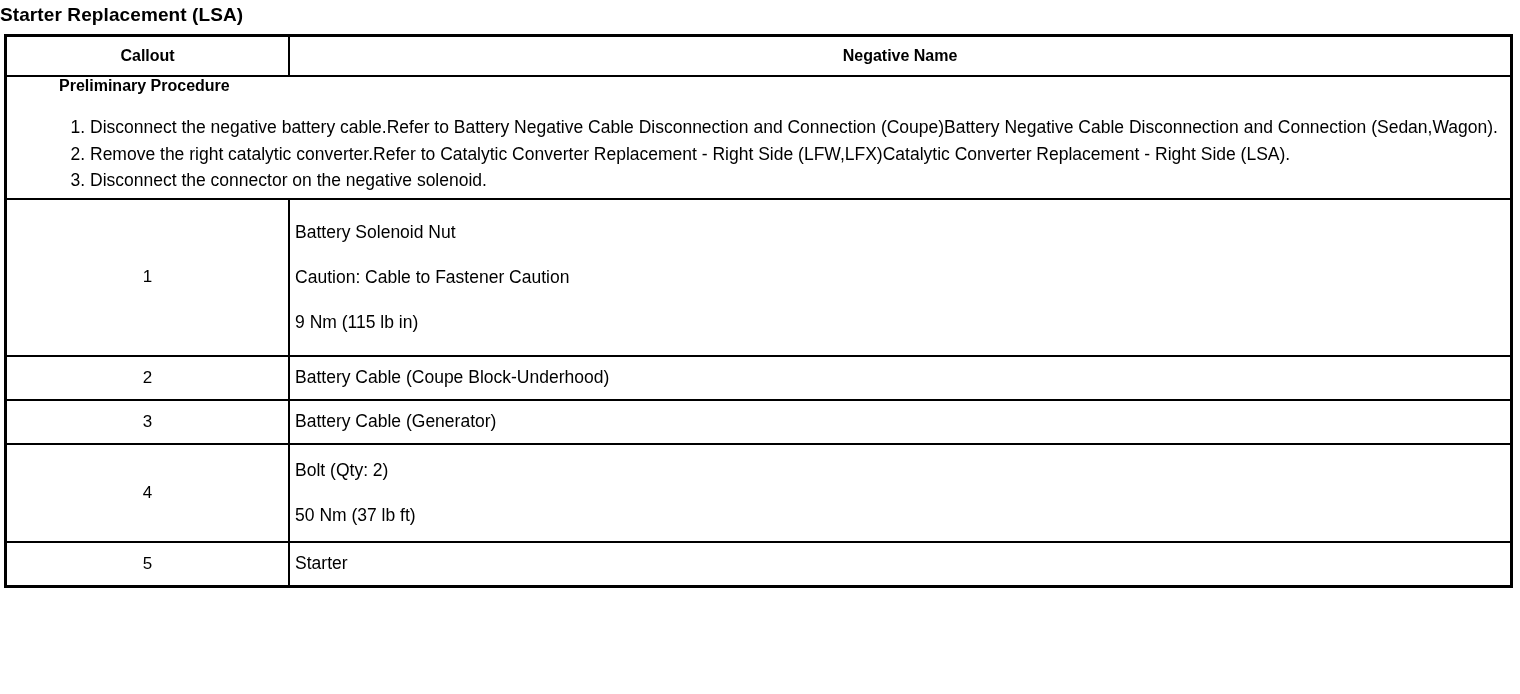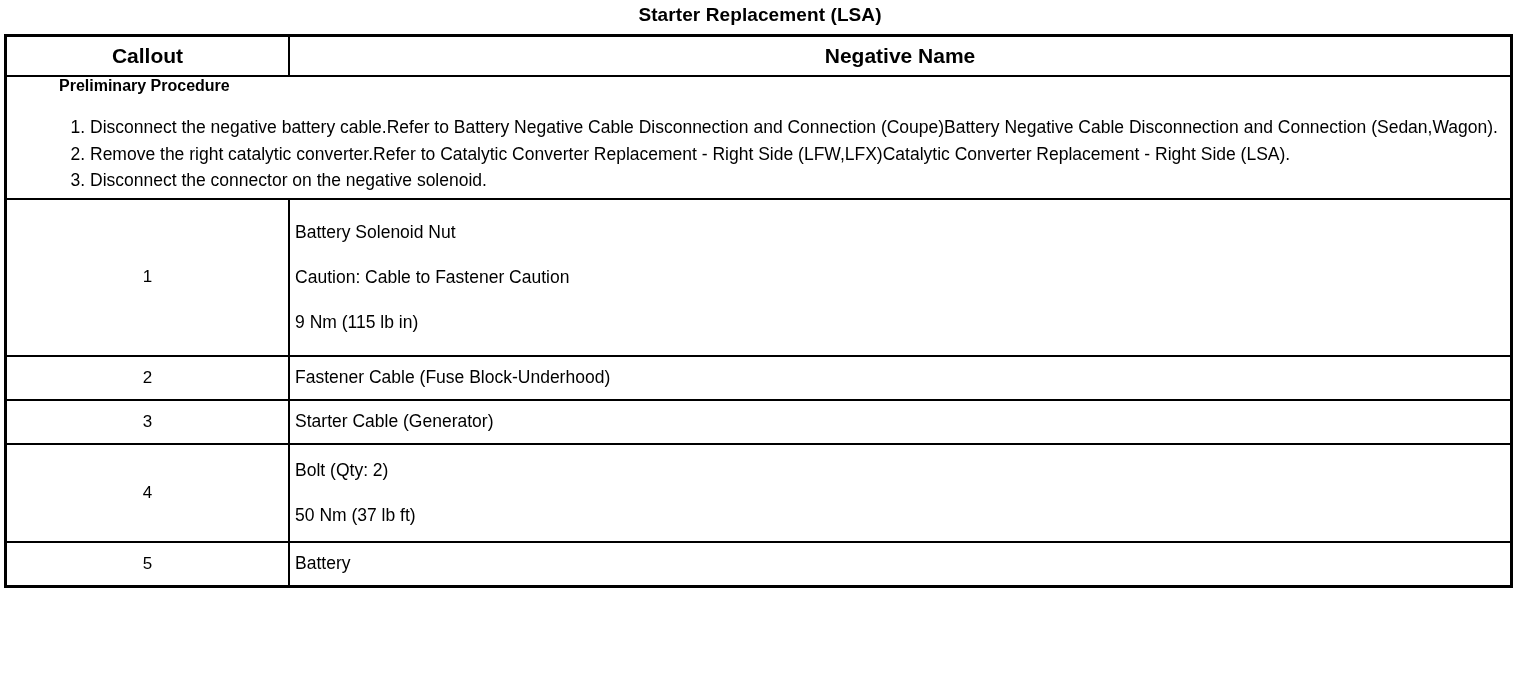--- a/index.html
+++ b/index.html
@@ -14,21 +14,21 @@
     color: #000000;
     overflow: hidden;
   }
   .page {
     position: relative;
     width: 1520px;
     height: 694px;
     box-sizing: border-box;
   }
   .doc-title {
-    text-align: center;
+    text-align: left;
     font-size: 19px;
     font-weight: bold;
     line-height: 1;
     padding-top: 5px;
     padding-bottom: 10px;
     letter-spacing: 0.1px;
   }
   table.proc-table {
     border-collapse: collapse;
     table-layout: fixed;
@@ -39,21 +39,21 @@
   table.proc-table td,
   table.proc-table th {
     border: 2px solid #000;
     vertical-align: middle;
     padding: 0;
   }
   col.callout-col { width: 283px; }
   col.name-col { width: 1220px; }
 
   th.hdr {
-    font-size: 21px;
+    font-size: 16px;
     font-weight: bold;
     text-align: center;
     height: 38px;
     line-height: 38px;
     padding: 0;
   }
   td.callout-cell {
     text-align: center;
     font-size: 17px;
     font-weight: normal;
@@ -147,48 +147,48 @@
             <div class="comp-line spaced"><span class="bold">Caution:</span><span> Cable to Fastener Caution</span></div>
             <div class="comp-line spaced bold">9 Nm (115 lb in)</div>
           </div>
         </td>
       </tr>
 
       <tr class="row-mid">
         <td class="callout-cell">2</td>
         <td class="name-cell">
           <div class="name-inner">
-            <div class="comp-line">Fastener Cable (Fuse Block-Underhood)</div>
+            <div class="comp-line">Battery Cable (Coupe Block-Underhood)</div>
           </div>
         </td>
       </tr>
 
       <tr class="row-mid">
         <td class="callout-cell">3</td>
         <td class="name-cell">
           <div class="name-inner">
-            <div class="comp-line">Starter Cable (Generator)</div>
+            <div class="comp-line">Battery Cable (Generator)</div>
           </div>
         </td>
       </tr>
 
       <tr class="row-bolt">
         <td class="callout-cell">4</td>
         <td class="name-cell">
           <div class="name-inner">
             <div class="comp-line">Bolt (Qty: 2)</div>
             <div class="comp-line spaced bold">50 Nm (37 lb ft)</div>
           </div>
         </td>
       </tr>
 
       <tr class="row-mid">
         <td class="callout-cell">5</td>
         <td class="name-cell">
           <div class="name-inner">
-            <div class="comp-line">Battery</div>
+            <div class="comp-line">Starter</div>
           </div>
         </td>
       </tr>
     </tbody>
   </table>
 
 </div>
 
 </body></html>

